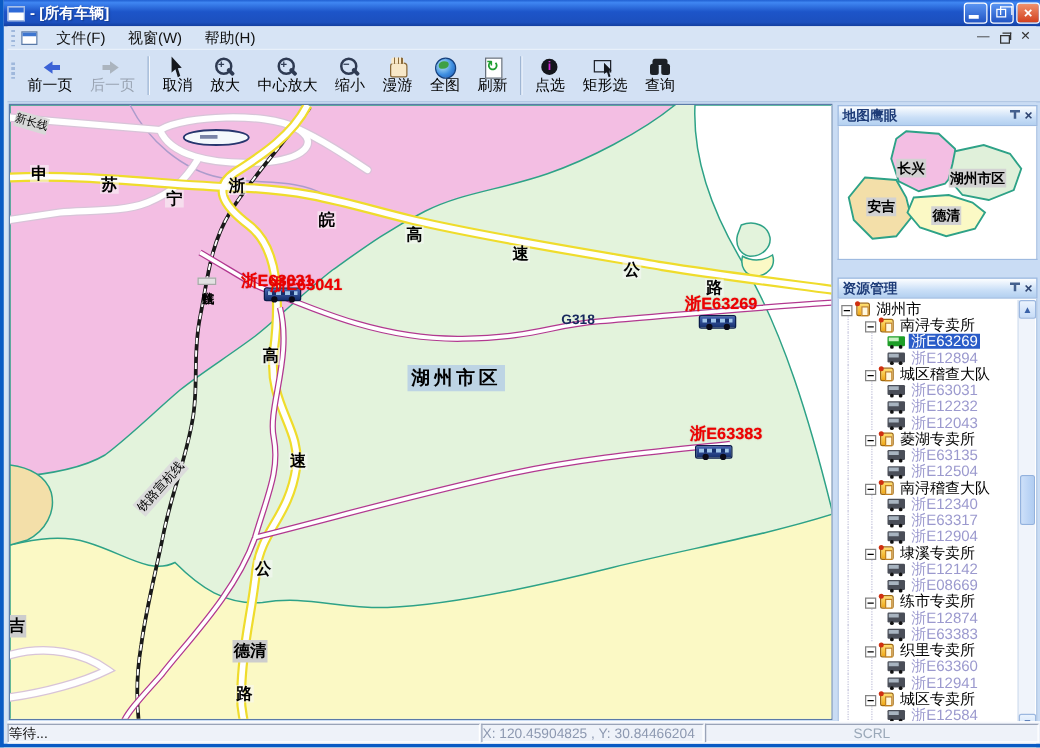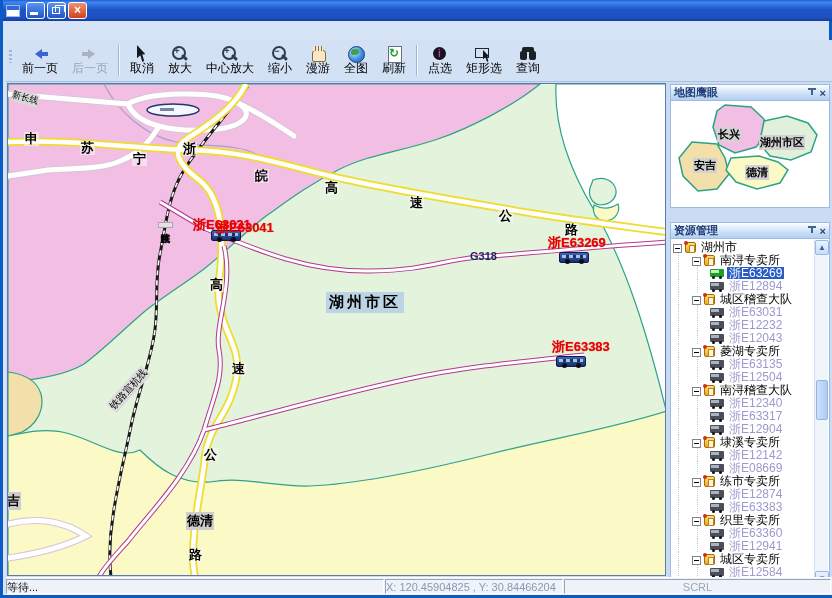--- a/index.html
+++ b/index.html
@@ -116,31 +116,44 @@
 #st-count{width:236px;color:#111}
 #st-scrl{flex:1;color:#9AA8B8;text-align:center}
 </style>
 </head>
 <body>
 
 <div id="win">
 
   <div id="titlebar">
     <span id="app-icon"></span>
+    <span id="title-text">- [所有车辆]</span>
     <span class="tb-btn">
         <span class="g-min"></span>
       </span>
     <span class="tb-btn">
         <span class="g-rest"></span>
       </span>
     <span class="tb-btn close">
         <span class="g-x">×</span>
       </span>
   </div>
 
+  <div id="menubar">
+    <span class="grip"></span>
+    <span id="mdi-icon"></span>
+    <span class="menu-item">文件(F)</span>
+    <span class="menu-item">视窗(W)</span>
+    <span class="menu-item">帮助(H)</span>
+    <span id="mdi-controls">
+      <span class="mdi-c">—</span>
+      <span class="mdi-c mdi-rest"></span>
+      <span class="mdi-c">✕</span>
+    </span>
+  </div>
 
   <div id="toolbar">
     <span class="grip" style="margin-top:8px"></span>
     <div id="tb-buttons">
         <div class="tbtn">
           <span class="i i-back"></span>
           <span class="tlabel">前一页</span>
         </div>
         <div class="tbtn disabled">
           <span class="i i-forward"></span>
@@ -259,21 +272,21 @@
           <div class="mlabel ml-prov" style="left: 174px; top: 58px;">浙</div>
           <div class="mlabel ml-prov" style="left: 246px; top: 85px;">皖</div>
           <div class="mlabel ml-road" style="left: 316px; top: 97px;">高</div>
           <div class="mlabel ml-road" style="left: 401px; top: 112px;">速</div>
           <div class="mlabel ml-road" style="left: 490px; top: 125px;">公</div>
           <div class="mlabel ml-road" style="left: 556px; top: 139px;">路</div>
           <div class="mlabel ml-road" style="left: 201px; top: 194px;">高</div>
           <div class="mlabel ml-road" style="left: 223px; top: 278px;">速</div>
           <div class="mlabel ml-road" style="left: 195px; top: 364px;">公</div>
           <div class="mlabel ml-road" style="left: 180px; top: 464px;">路</div>
-          <div class="mlabel ml-g318" style="left: 441px; top: 166px; margin-left: 21px;">G318</div>
+          <div class="mlabel ml-g318" style="left: 441px; top: 166px;">G318</div>
           <div class="mlabel ml-city" style="left: 318px; top: 208px;">湖州市区</div>
           <div class="mlabel ml-place" style="left: -2px; top: 408px;">吉</div>
           <div class="mlabel ml-place" style="left: 178px; top: 428px;">德清</div>
           <div class="mlabel ml-railv" style="left: 150px; top: 138px;">铁路宣杭线</div>
           <div class="mlabel ml-railr" style="left: 98px; top: 320px;">铁路宣杭线</div>
           <div class="mlabel ml-rails" style="left: 6px; top: 4px;">新长线</div>
         </div>
       <div id="map-vehicles">
           <div class="vplate" style="left: 185px; top: 132px;">浙E63031</div>
           <div class="truck" style="left: 203px; top: 146px;"></div>

